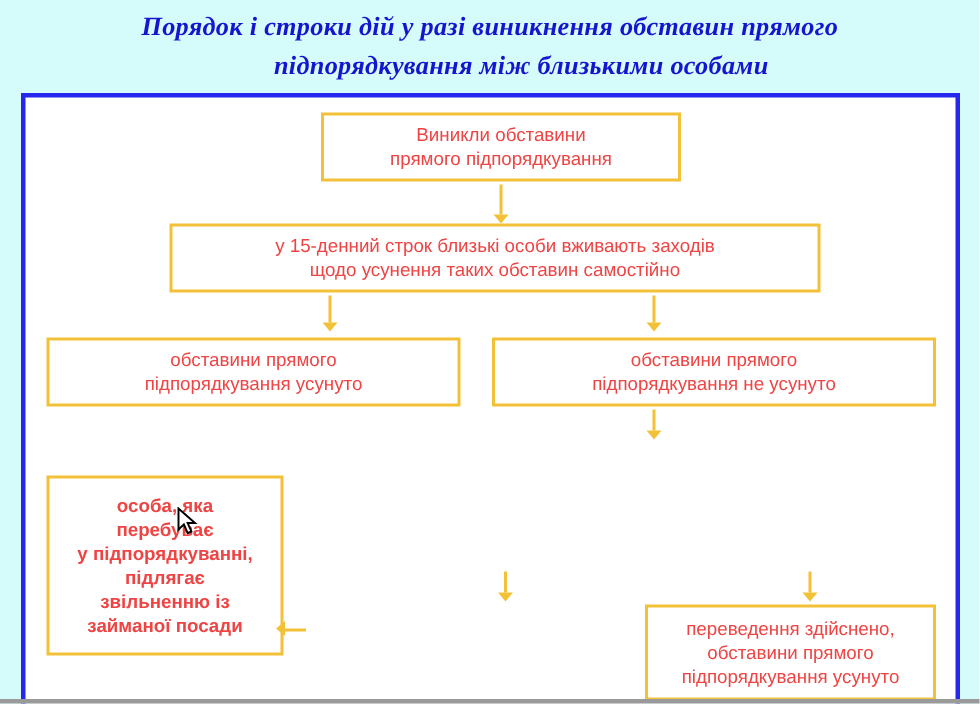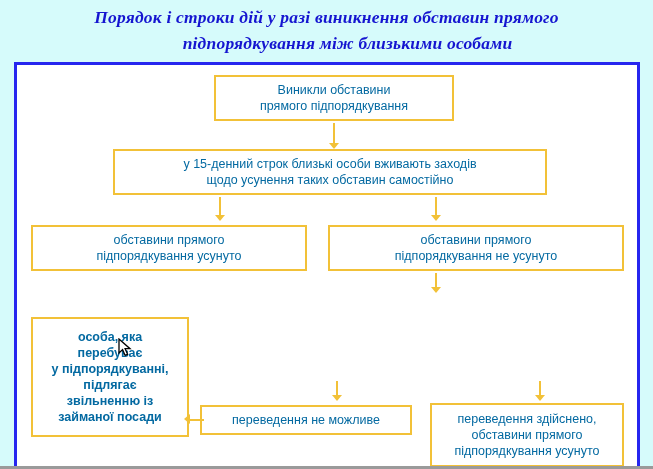--- a/index.html
+++ b/index.html
@@ -37,21 +37,21 @@
   }
 
   
   .box{
     position:absolute;
     background:#ffffff;
     border:2px solid #f2c138;
     box-sizing:border-box;
     display:flex;align-items:center;justify-content:center;
     text-align:center;
-    color:#0369a1;
+    color:#ef4444;
     font-size:12.5px;
     line-height:16px;
     padding:3px 6px;
   }
   .box span{display:block;white-space:pre-line;}
 
   
   .arrow-d{
     position:absolute;width:11px;
     pointer-events:none;
@@ -145,23 +145,20 @@
 
     <div class="arrow-d" style="left:314px;top:316px;height:22px;">
       <div class="shaft" style="height:14px;"></div>
       <div class="head" style="top:14px;"></div>
     </div>
     <div class="arrow-d" style="left:517px;top:316px;height:22px;">
       <div class="shaft" style="height:14px;"></div>
       <div class="head" style="top:14px;"></div>
     </div>
 
-    <div class="box" style="left:183px;top:340px;width:212px;height:30px;">
-      <span>переведення не можливе</span>
-    </div>
 
     <div class="arrow-l" style="left:167px;top:349px;width:22px;">
       <div class="shaft" style="width:14px;"></div>
       <div class="head"></div>
     </div>
 
     <div class="box" style="left:413px;top:338px;width:194px;height:64px;justify-content:center;">
       <span>переведення здійснено,
 обставини прямого
 підпорядкування усунуто</span>

